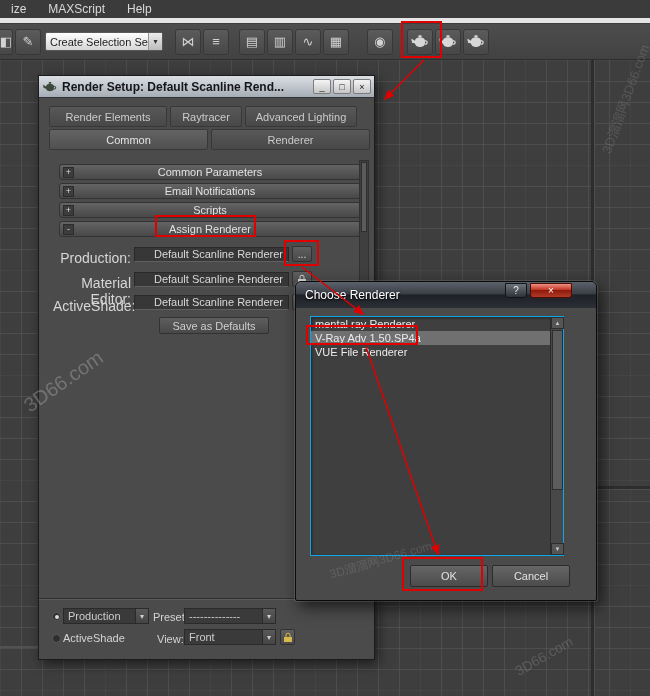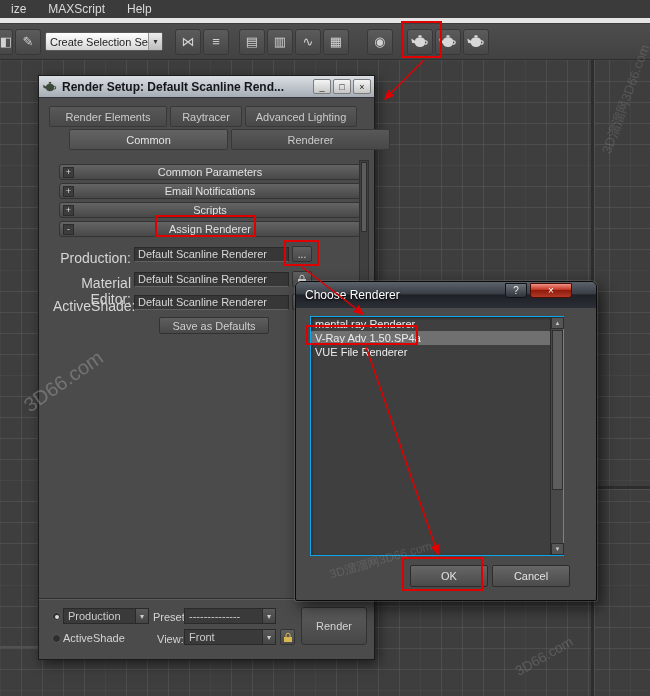--- a/index.html
+++ b/index.html
@@ -62,36 +62,36 @@
     padding-left:4px; white-space:nowrap; overflow:hidden; }
   .rs-icon { color:#3c4a3c; display:flex; align-items:center; }
   .winbtn { width:18px; height:15px; margin-left:2px; flex:none;
     background:linear-gradient(#f5f5f5,#c6c6c6); border:1px solid #7c7c7c;
     border-radius:2px; color:#222; font-size:9px;
     display:flex; align-items:center; justify-content:center; }
   .tab-row { position:absolute; left:10px; display:flex; gap:3px; }
   .tab { height:21px; background:linear-gradient(#585858,#484848);
     border:1px solid #383838; border-radius:2px; color:#cbcbcb; font-size:11px;
     display:flex; align-items:center; justify-content:center; }
-  .tab.current { background:linear-gradient(#636363,#505050); color:#e4e4e4;margin-left:20px; }
+  .tab.current { background:linear-gradient(#636363,#505050); color:#e4e4e4; }
   .rollout { position:absolute; left:20px; width:302px; height:16px;
     background:linear-gradient(#646464,#484848); border:1px solid #333;
     border-radius:3px; display:flex; align-items:center; color:#e2e2e2; font-size:11px; }
   .roll-sym { width:11px; height:11px; margin:0 3px; flex:none; background:#3c3c3c;
     border:1px solid #2c2c2c; color:#ddd; font-size:9px; line-height:9px;
     display:flex; align-items:center; justify-content:center; }
   .roll-label { flex:1; text-align:center; margin-right:17px; white-space:nowrap; }
   .rs-scroll { position:absolute; right:5px; top:84px; width:10px; height:430px;
     background:#3f3f3f; border:1px solid #313131; }
   .rs-thumb { position:absolute; top:1px; left:1px; width:6px; height:70px;
     background:#5c5c5c; border:1px solid #2e2e2e; }
   .flabel { position:absolute; width:78px; text-align:right; font-size:14px; color:#d6d6d6; }
   .ffield { position:absolute; width:155px; height:15px; background:#373737;
     border:1px solid #292929; border-bottom-color:#606060; color:#d8d8d8;
-    font-size:11px; line-height:13px; padding-left:3px; white-space:nowrap; overflow:hidden; }
+    font-size:11px; line-height:13px; padding-left:19px; white-space:nowrap; overflow:hidden; }
   .sbtn { position:absolute; width:20px; height:16px;
     background:linear-gradient(#5f5f5f,#494949); border:1px solid #323232;
     border-radius:2px; color:#ddd; font-size:10px;
     display:flex; align-items:center; justify-content:center; }
   .save-btn { position:absolute; left:120px; top:241px; width:110px; height:17px;
     background:linear-gradient(#5e5e5e,#484848); border:1px solid #323232;
     border-radius:2px; color:#cfcfcf; font-size:11px;
     display:flex; align-items:center; justify-content:center; }
   .rs-bottom { position:absolute; left:0; right:0; top:523px; bottom:0;
     border-top:1px solid #5d5d5d; box-shadow:0 -1px 0 #2f2f2f; }
@@ -310,21 +310,20 @@
     <div class="combo" style="left:145px; top:29px; width:92px">
       <span class="txt">Front</span>
       <span class="dd2"></span>
     </div>
     <div class="lock-btn" style="left:241px; top:29px">
       <svg width="10" height="11">
         <rect x="1" y="5" width="8" height="5" fill="#d8b84e"></rect>
         <path d="M3 5 V3.2 a2 2 0 0 1 4 0 V5" stroke="#d8b84e" fill="none"></path>
       </svg>
     </div>
-    <div class="render-btn">Render</div>
   </div>
 </div>
 
 <div id="choose-renderer" class="dialog">
   <div class="cr-titlebar">
     <span>Choose Renderer</span>
   </div>
   <div class="cr-help">?</div>
   <div class="cr-close">×</div>
 

